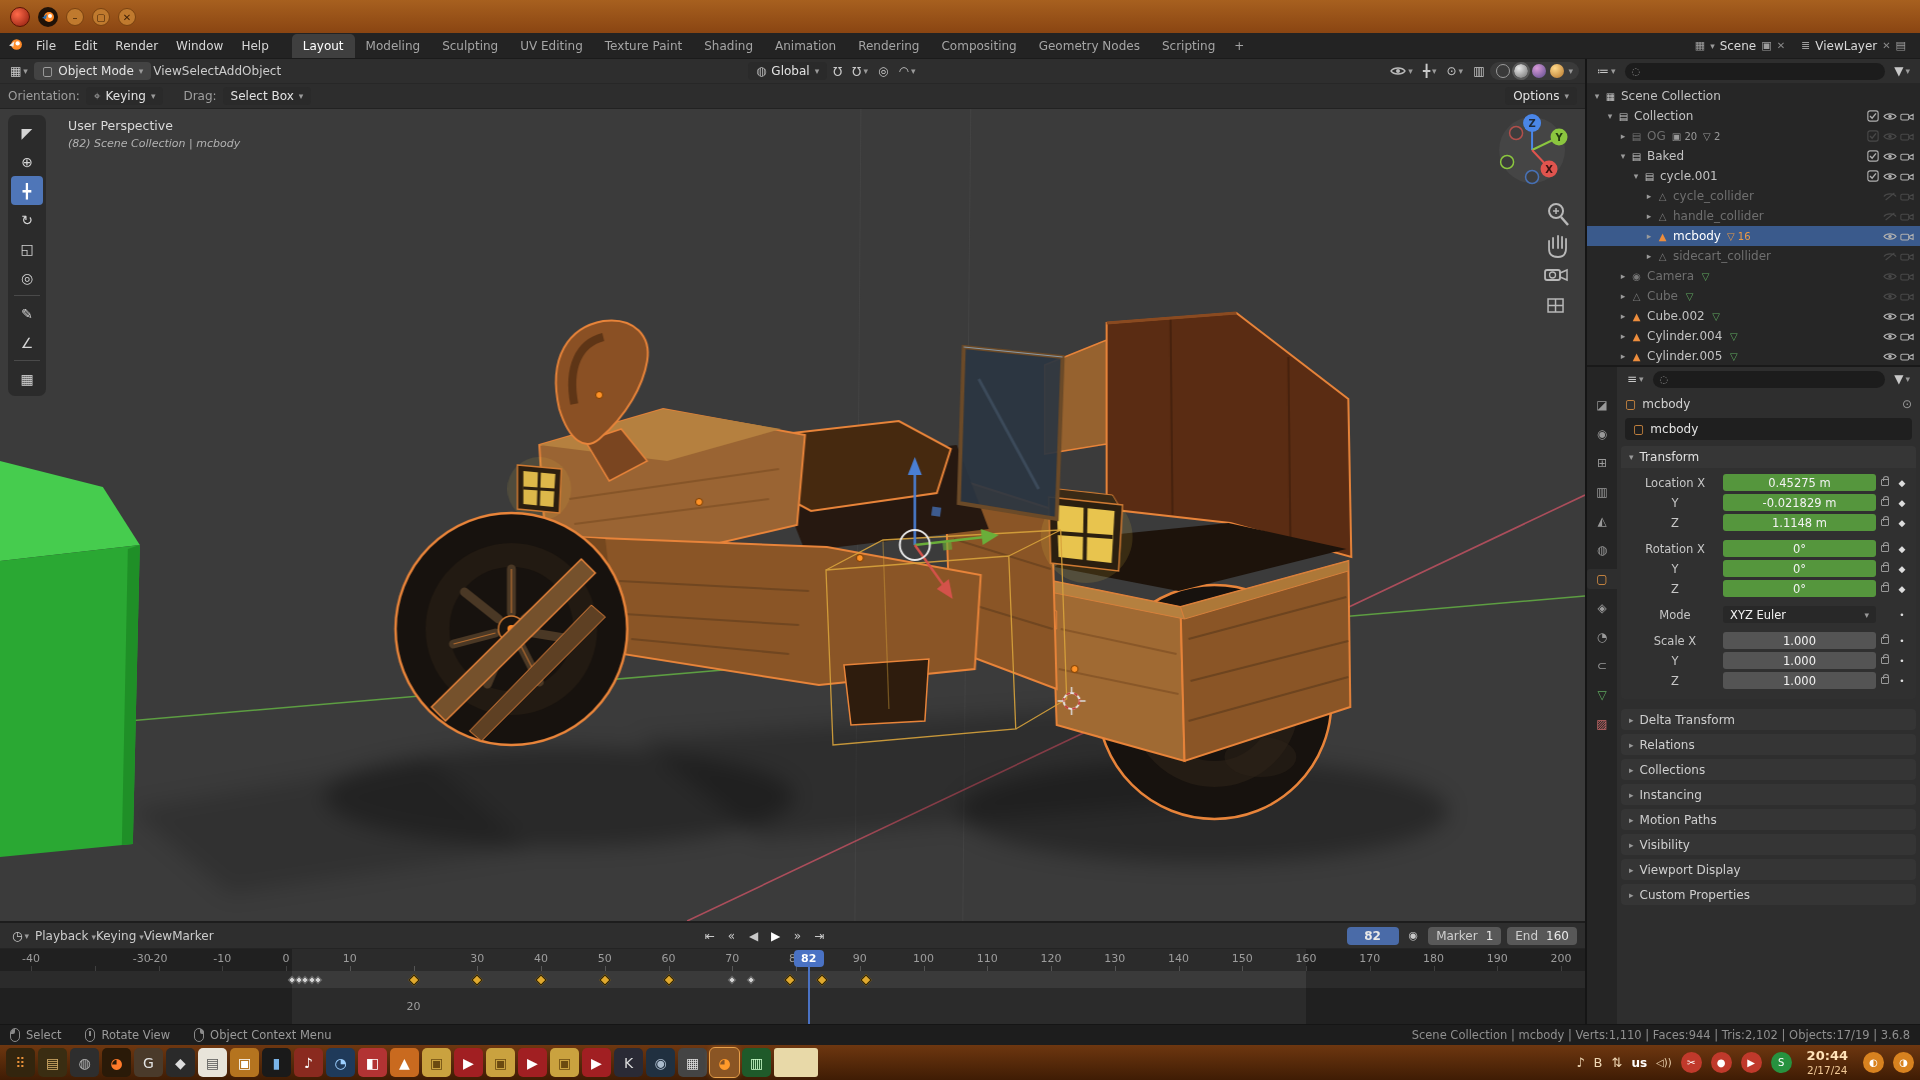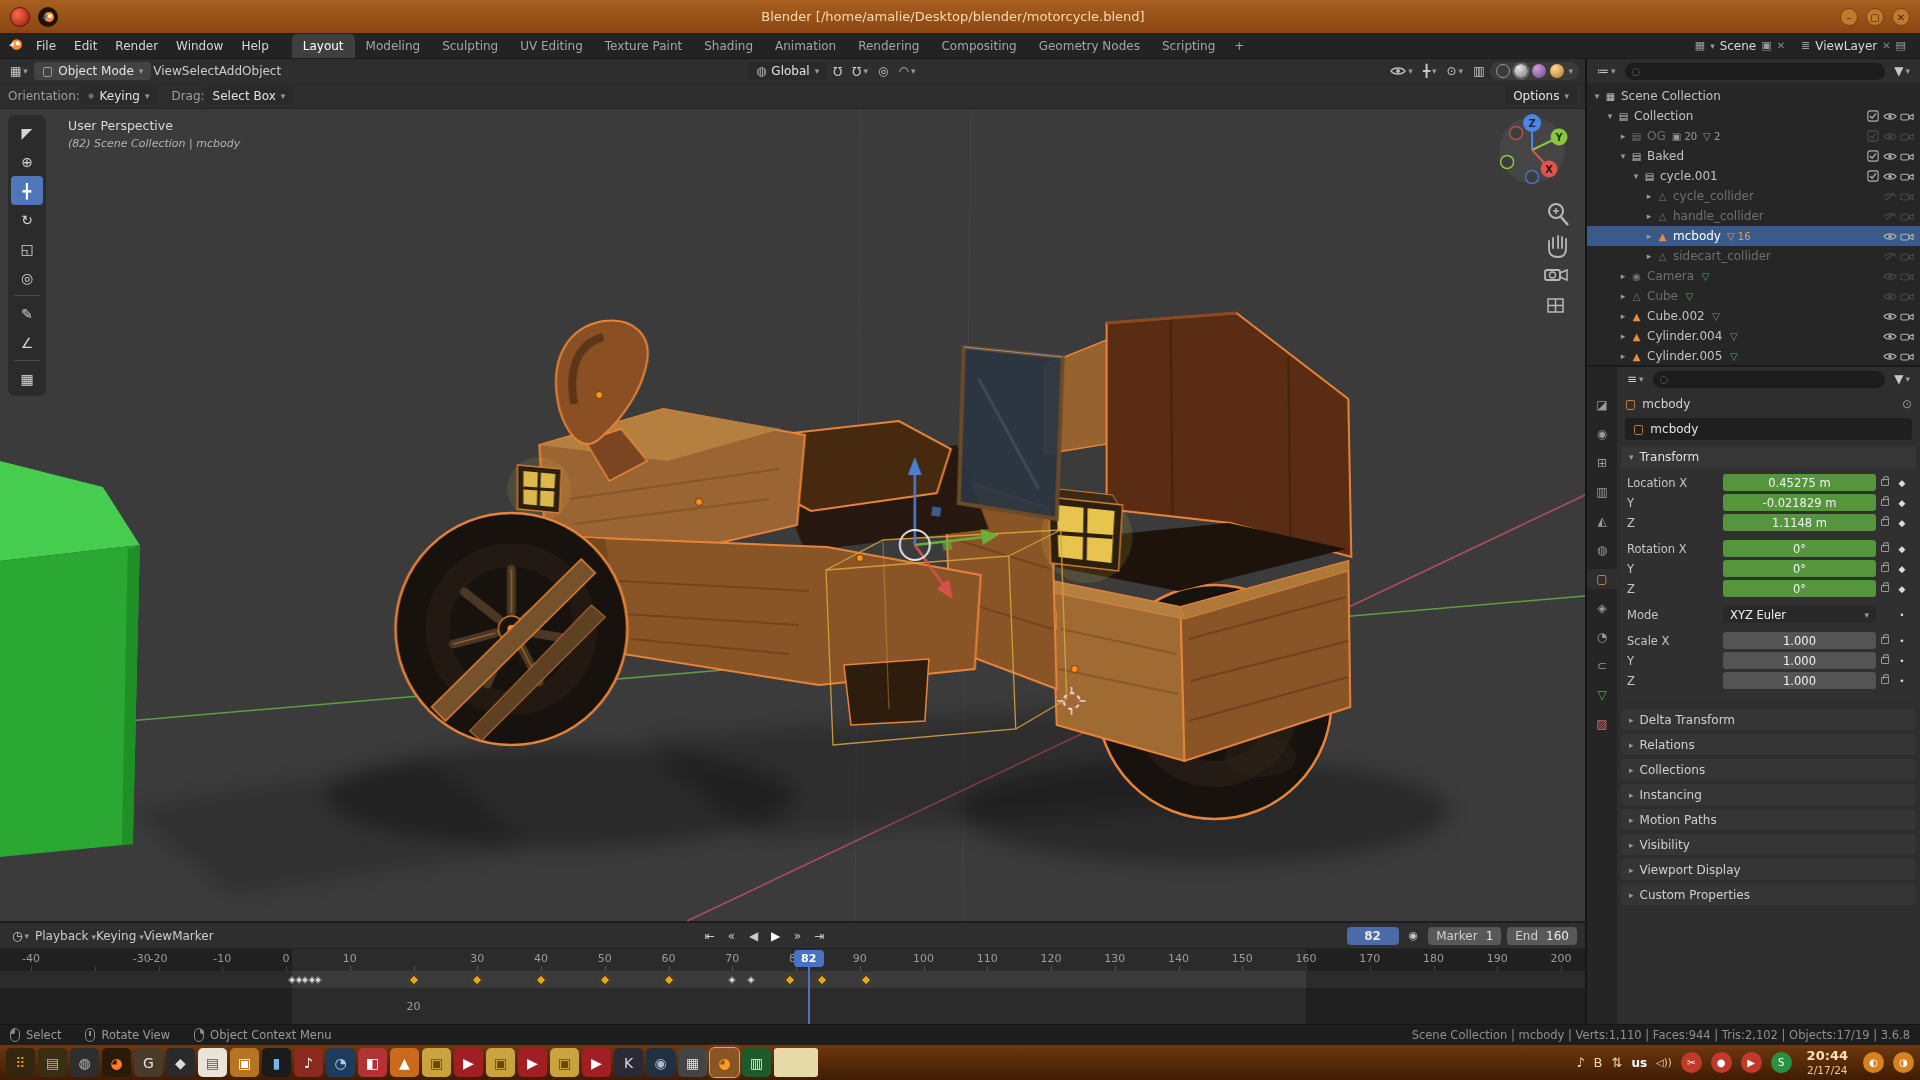--- a/index.html
+++ b/index.html
@@ -29,21 +29,21 @@
   .x-ic { color:#8a8a8a; font-size:10px; }
   .chev { color:#9a9a9a; font-size:9px; }
 
   
   .main { flex:1 1 auto; display:flex; min-height:0; }
   .left-col { width:1587px; display:flex; flex-direction:column; border-right:2px solid #151515; }
   .right-col { flex:1; display:flex; flex-direction:column; background:#2e2e2e; min-width:0; }
 
   
   .vp-toolbar { height:24px; background:#2e2e2e; display:flex; align-items:center; padding:0 6px; gap:2px; flex:0 0 auto; }
-  .vp-subheader { height:26px; background:#2d2d2d; border-top:1px solid #272727; border-bottom:1px solid #222; display:flex; align-items:center; padding:0 8px; gap:0; flex:0 0 auto; }
+  .vp-subheader { height:26px; background:#2d2d2d; border-top:1px solid #272727; border-bottom:1px solid #222; display:flex; align-items:center; padding:0 8px; gap:6px; flex:0 0 auto; }
   .pill { display:flex; align-items:center; gap:5px; background:#434343; border-radius:4px; padding:2px 8px; color:#e2e2e2; }
   .pill.dark { background:#2a2a2a; }
   .hd-label { color:#9e9e9e; }
   .icon-btn { padding:2px 4px; color:#c9c9c9; display:flex; align-items:center; gap:2px; }
   .flip { display:inline-block; transform:rotate(180deg); }
   .spheres { display:flex; align-items:center; gap:4px; background:#3a3a3a; border-radius:10px; padding:2px 6px; }
   .sph { width:14px; height:14px; border-radius:50%; }
   .sph.wire { border:1.5px solid #9a9a9a; background:transparent; }
   .sph.solid { background:radial-gradient(circle at 35% 30%, #e8e8e8, #6e6e6e); }
   .sph.solid-active { outline:2px solid #5a5a5a; }
@@ -106,21 +106,21 @@
   .prop-tabs { width:30px; background:#252525; display:flex; flex-direction:column; align-items:center; padding-top:28px; gap:9px; flex:0 0 auto; }
   .ptab { width:24px; height:20px; display:flex; align-items:center; justify-content:center; font-size:12px; color:#9a9a9a; border-radius:3px 0 0 3px; }
   .ptab.active { background:#2e2e2e; color:#ec9a45; width:30px; }
   .prop-main { flex:1; display:flex; flex-direction:column; background:#2e2e2e; min-width:0; }
   .breadcrumb { height:26px; display:flex; align-items:center; padding:0 8px; gap:6px; color:#d2d2d2; }
   .name-row { margin:1px 8px 6px 8px; background:#1f1f1f; border-radius:4px; height:22px; display:flex; align-items:center; gap:6px; padding:0 8px; color:#e2e2e2; }
   .section-hd { display:flex; align-items:center; gap:6px; height:22px; padding:0 8px; color:#e0e0e0; background:#363636; border-radius:4px 4px 0 0; margin:0 4px; }
   .transform-body { padding:4px 6px 8px 6px; background:#303030; margin:0 4px 6px 4px; border-radius:0 0 4px 4px; }
   .prop-row { display:flex; align-items:center; height:19px; margin:1px 0; }
   .prop-row.gap { margin-top:7px; }
-  .prop-label { width:96px; text-align:left; color:#c6c6c6; font-size:11.5px; flex:0 0 auto; }
+  .prop-label { width:96px; text-align:center; color:#c6c6c6; font-size:11.5px; flex:0 0 auto; }
   .prop-field { flex:1; height:17px; border-radius:3px; display:flex; align-items:center; justify-content:center; color:#f2f2f2; font-size:11.5px; }
   .prop-field.key { background:#55963d; }
   .prop-field.plain { background:#545454; }
   .prop-field.dropdown { background:#282828; justify-content:space-between; padding:0 7px; }
   .prop-lock { width:18px; display:flex; justify-content:center; flex:0 0 auto; }
   .lock { width:8px; height:7px; border:1px solid #999; border-radius:1px; position:relative; display:inline-block; }
   .lock::before { content:""; position:absolute; left:1px; top:-4px; width:4px; height:4px; border:1px solid #999; border-bottom:none; border-radius:3px 3px 0 0; }
   .prop-key { width:16px; text-align:center; color:#dcdcdc; font-size:9px; flex:0 0 auto; }
   .prop-section { height:21px; margin:4px 4px 0 4px; background:#353535; border-radius:4px; display:flex; align-items:center; gap:6px; padding:0 8px; color:#cfcfcf; }
   .sec-arrow { color:#9a9a9a; font-size:9px; }
@@ -154,21 +154,20 @@
 
   <div class="titlebar">
     <span class="tb-icon distro"></span>
     <span class="tb-icon blend">
       <svg width="14" height="14" viewBox="0 0 14 14">
           <circle cx="8" cy="7" r="5" fill="#ff8b29"></circle>
           <circle cx="9" cy="6" r="2" fill="#ffffff"></circle>
           <path d="M1 8 L6 4 L5 9 Z" fill="#2a74b8"></path>
         </svg>
     </span>
-    <div class="tb-title">Blender [/home/amalie/Desktop/blender/motorcycle.blend]</div>
     <div class="tb-btns">
       <span class="tb-btn">–</span>
       <span class="tb-btn">▢</span>
       <span class="tb-btn">✕</span>
     </div>
   </div>
 
   <div class="menubar">
     <span style="margin-right:4px">
       <svg width="15" height="15" viewBox="0 0 14 14">

